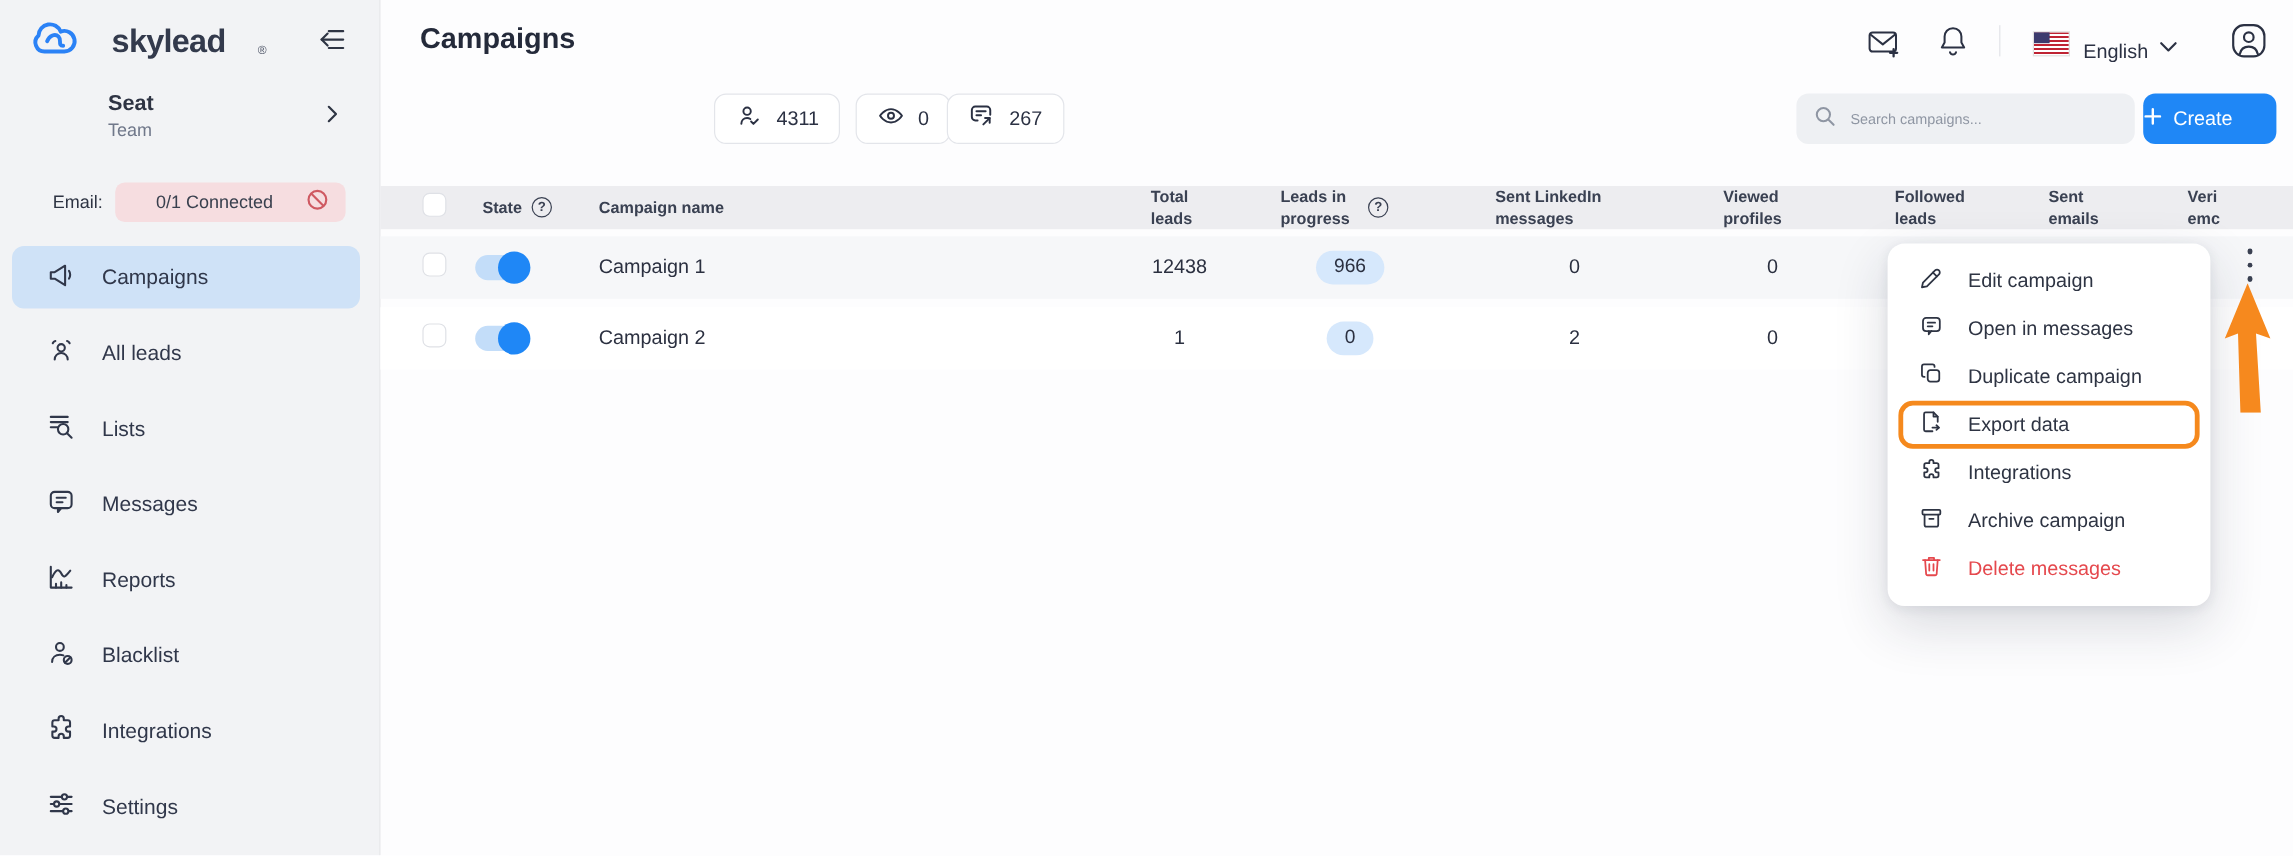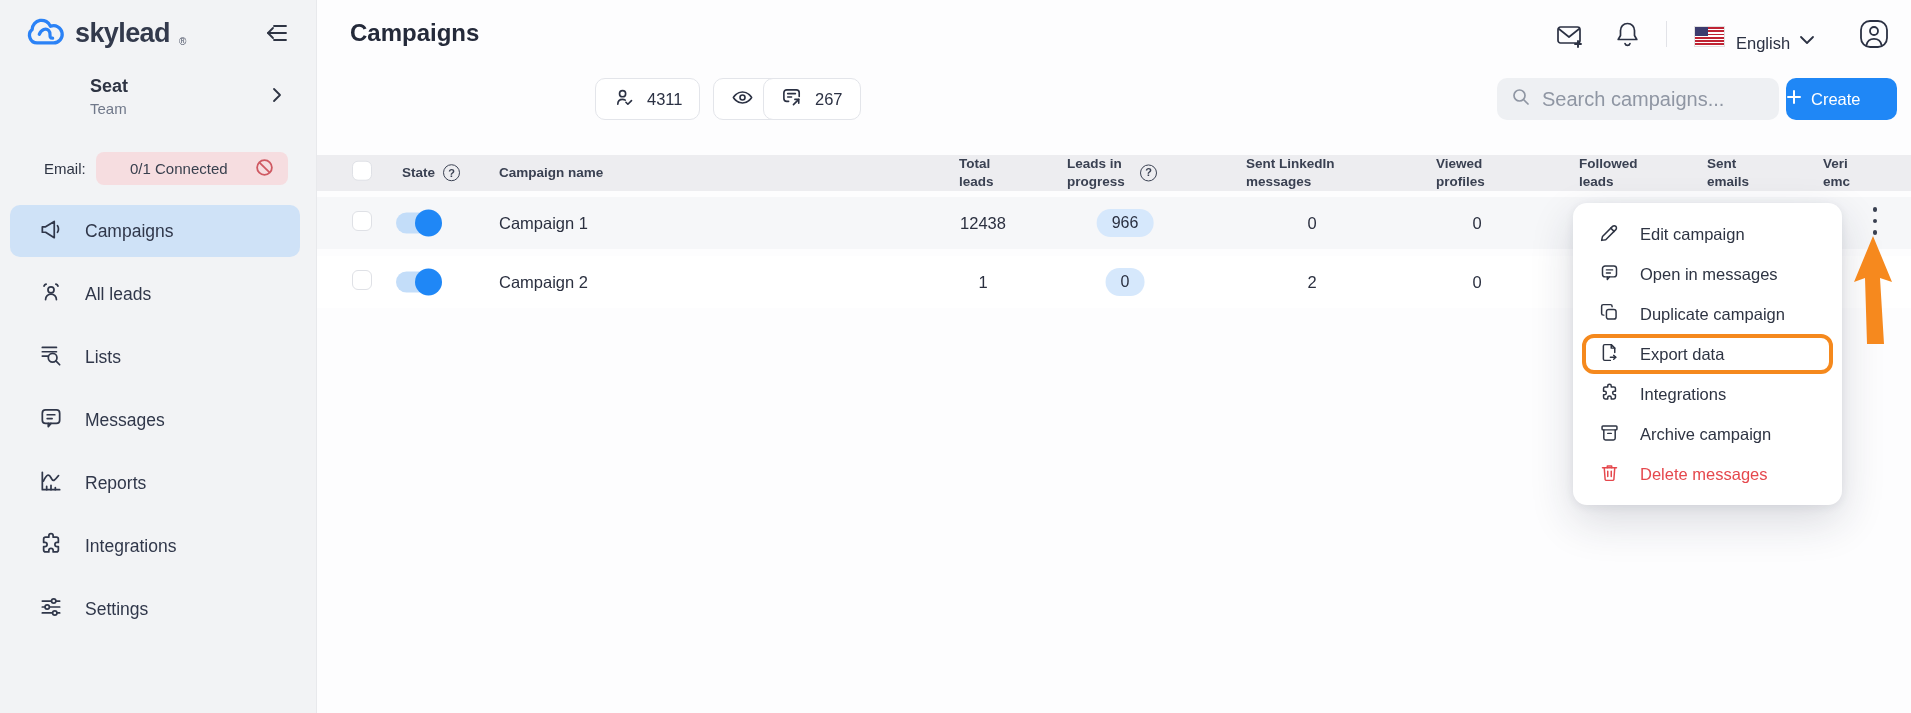--- a/index.html
+++ b/index.html
@@ -1,21 +1,21 @@
 <!DOCTYPE html>
 <html><head>
 <meta charset="utf-8">
 <style>
   * { box-sizing: border-box; margin: 0; padding: 0; }
   body { background:#fff; font-family:"Liberation Sans", sans-serif; }
   .screen { position:relative; width:1911px; height:713px; background:#fdfdfe; color:#2e3443; overflow:hidden; }
 
   
   .sidebar { position:absolute; left:0; top:0; width:317px; height:713px; background:#f2f3f5; border-right:1px solid #e8e9ec; }
-  .logo { position:absolute; left:24px; top:16px; display:flex; align-items:center; gap:9px; }
+  .logo { position:absolute; left:24px; top:16px; display:flex; align-items:center; gap:27px; }
   .logo-text { font-size:27px; font-weight:700; color:#333a4c; letter-spacing:-0.6px; }
   .logo-mark { font-size:10px; color:#4a5164; align-self:flex-end; padding-bottom:4px; }
   .collapse-btn { position:absolute; left:264px; top:20px; cursor:pointer; }
   .seat-title { position:absolute; left:90px; top:76px; font-size:18px; font-weight:600; color:#2e3443; }
   .seat-sub { position:absolute; left:90px; top:100px; font-size:15px; color:#70788a; }
   .seat-chevron { position:absolute; left:268px; top:86px; }
   .email-row { position:absolute; left:0; top:152px; width:317px; }
   .email-label { position:absolute; left:44px; top:8px; font-size:15px; color:#2e3443; }
   .email-pill { position:absolute; left:96px; top:0; width:192px; height:33px; background:#f6dde0; border-radius:8px; display:flex; align-items:center; justify-content:space-between; padding:0 14px 0 34px; font-size:15px; color:#39404e; }
   .nav { position:absolute; top:205px; left:10px; right:16px; display:flex; flex-direction:column; gap:11px; }
@@ -33,23 +33,23 @@
   .flag::after { content:""; position:absolute; left:0; top:0; width:13px; height:9px; background:#3c3b6e; }
   .lang-label { position:absolute; left:1419px; top:34px; font-size:16.5px; color:#2b3143; cursor:pointer; }
   .lang-chevron { position:absolute; left:1482px; top:31px; cursor:pointer; }
   .avatar { position:absolute; left:1541px; top:18px; cursor:pointer; }
 
   .tab-group { position:absolute; left:20px; top:78px; display:flex; border-radius:10px; overflow:hidden; }
   .tab { height:42px; display:flex; align-items:center; justify-content:center; padding:0 19px; font-size:16.5px; background:#e9ebee; color:#6f7685; cursor:pointer; border-left:1px solid #f3f4f6; }
   .tab:first-child { border-left:none; }
   .tab.active { background:#cde3fa; color:#2b3143; border-left:none; }
   .chip { position:absolute; top:78px; height:42px; background:#fff; border:1px solid #e3e5ea; border-radius:10px; display:flex; align-items:center; gap:11px; padding:0 17px; font-size:16.5px; color:#2b3143; }
-  .chip-1 { left:278px; } .chip-2 { left:396px; } .chip-3 { left:446px; }
+  .chip-1 { left:278px; } .chip-2 { left:396px; } .chip-3 { left:472px; }
   .search { position:absolute; left:1180px; top:78px; width:282px; height:42px; background:#eef0f3; border-radius:10px; display:flex; align-items:center; gap:11px; padding:0 14px; }
-  .search input { border:none; background:transparent; outline:none; font-family:"Liberation Sans",sans-serif; font-size:20px; color:#8b5cf6; width:220px; }
+  .search input { border:none; background:transparent; outline:none; font-family:"Liberation Sans",sans-serif; font-size:12px; color:#8b5cf6; width:220px; }
   .search input::placeholder { color:#8f96a3; }
   .create-btn { position:absolute; left:1469px; top:78px; width:111px; height:42px; background:#1f87f6; border:none; border-radius:10px; display:flex; align-items:center; justify-content:flex-start; gap:9px; font-family:"Liberation Sans",sans-serif; font-size:16.5px; color:#fff; cursor:pointer; }
 
   
   .table-header { position:absolute; left:0; top:155px; width:1594px; height:36px; background:#ededf0; }
   .th { position:absolute; top:50%; transform:translateY(-50%); font-size:13.5px; font-weight:700; color:#3a4152; line-height:1.3; }
   .checkbox { display:inline-block; width:20px; height:20px; background:#fff; border:1.5px solid #dfe1e6; border-radius:6px; cursor:pointer; }
   .qmark { display:inline-flex; width:17px; height:17px; border:1.6px solid #3a4152; border-radius:50%; font-size:11px; font-weight:700; color:#3a4152; align-items:center; justify-content:center; cursor:pointer; }
   .row { position:absolute; left:0; width:1594px; height:52px; }
   .row-1 { top:197px; background:#f6f7f9; }
@@ -153,20 +153,29 @@
       </div>
       <div class="nav-item">
         <span><svg width="26" height="26" viewBox="0 0 24 24" fill="none" stroke="#30374a" stroke-width="1.6" stroke-linecap="round" stroke-linejoin="round">
               <path d="M4 4v16h16"></path>
               <path d="M5 12c3-6 5-7 7-3s3 3 7-2"></path>
               <path d="M8 20v-3M12 20v-4M16 20v-2"></path>
             </svg></span>
         <span>Reports</span>
       </div>
       <div class="nav-item">
+        <span><svg width="26" height="26" viewBox="0 0 24 24" fill="none" stroke="#30374a" stroke-width="1.6" stroke-linecap="round" stroke-linejoin="round">
+              <circle cx="11" cy="7.5" r="3"></circle>
+              <path d="M5 19c0-3.3 2.5-5.5 6-5.5 1 0 1.9.2 2.7.5"></path>
+              <circle cx="17" cy="17.5" r="3"></circle>
+              <path d="M14.9 19.6l4.2-4.2"></path>
+            </svg></span>
+        <span>Blacklist</span>
+      </div>
+      <div class="nav-item">
         <span><svg width="26" height="26" viewBox="0 0 24 24" fill="none" stroke="#30374a" stroke-width="1.6" stroke-linejoin="round">
               <path d="M10 4.5a2 2 0 014 0v1.2h3a1.8 1.8 0 011.8 1.8v3h-1.2a2 2 0 000 4h1.2v3a1.8 1.8 0 01-1.8 1.8h-3v-1.2a2 2 0 00-4 0v1.2H7a1.8 1.8 0 01-1.8-1.8v-3h1.2a2 2 0 000-4H5.2v-3A1.8 1.8 0 017 5.7h3V4.5z"></path>
             </svg></span>
         <span>Integrations</span>
       </div>
       <div class="nav-item">
         <span><svg width="26" height="26" viewBox="0 0 24 24" fill="none" stroke="#30374a" stroke-width="1.6" stroke-linecap="round">
               <path d="M4 6.5h16"></path>
               <circle cx="14.5" cy="6.5" r="2" fill="#f2f3f5"></circle>
               <path d="M4 12h16"></path>

